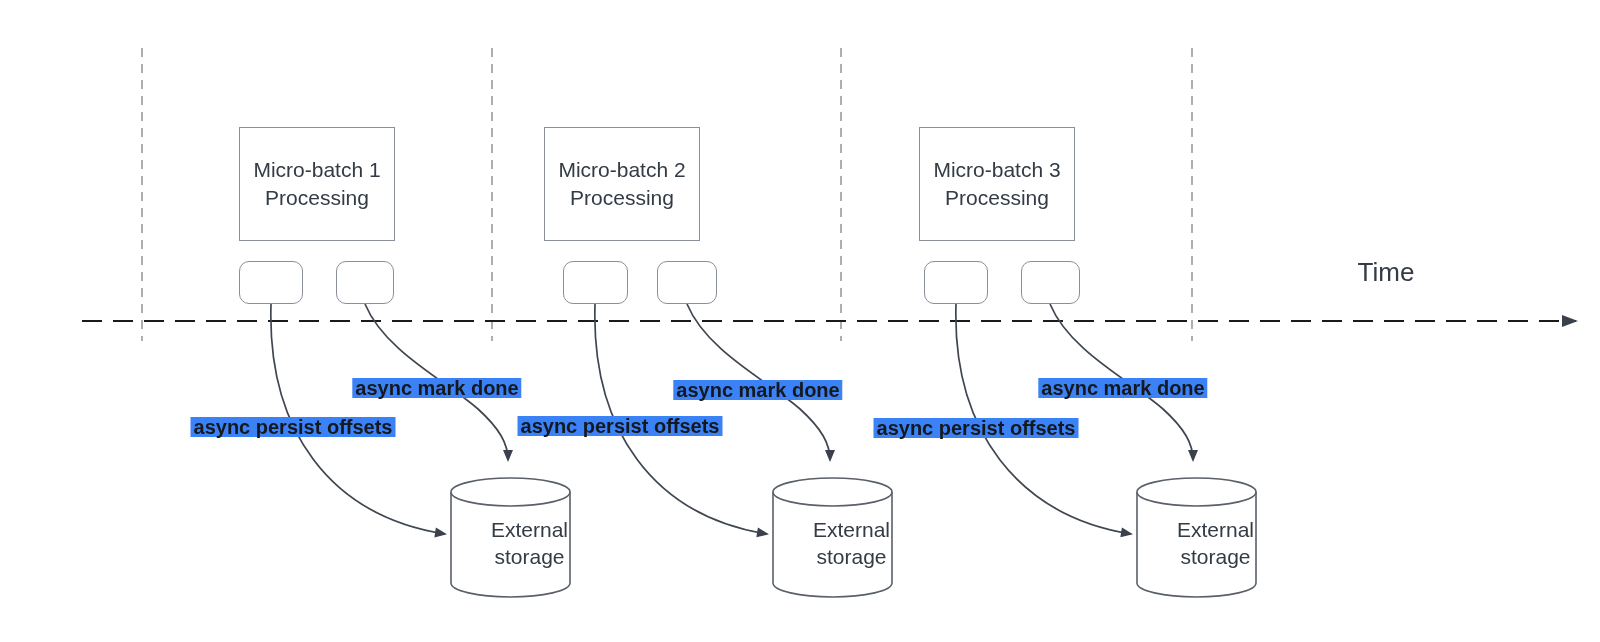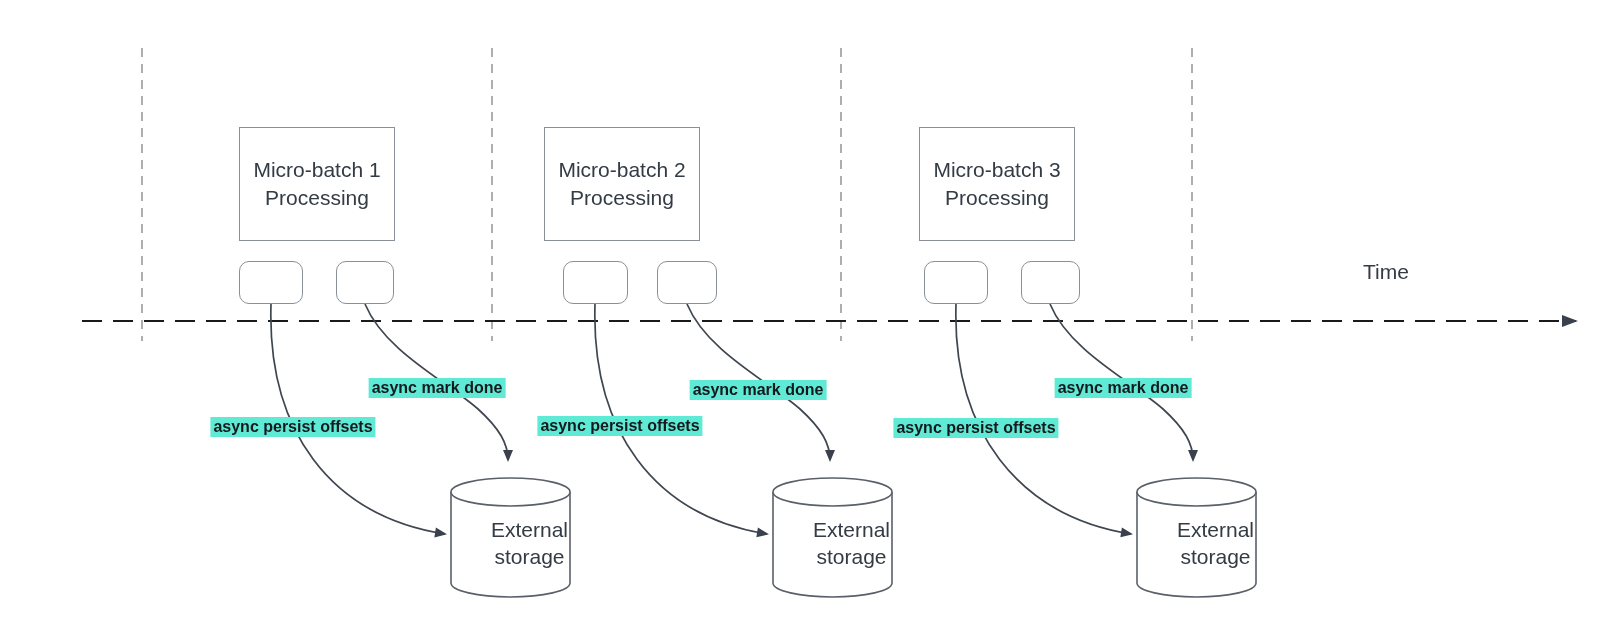--- a/index.html
+++ b/index.html
@@ -10,30 +10,30 @@
   .canvas svg{position:absolute;left:0;top:0;}
   .node{position:absolute;box-sizing:border-box;background:#ffffff;}
   .mb-box{
     width:156px;height:114px;border:1px solid #8a9099;border-radius:0;
     display:flex;align-items:center;justify-content:center;text-align:center;
     color:#333b45;font-size:21px;line-height:28px;white-space:pre-line;
   }
   .srect{height:43px;border:1px solid #8a9099;border-radius:10px;}
   .alabel{
     position:absolute;transform:translate(-50%,-50%);
-    background:#5eead4;padding:1px 3px;white-space:nowrap;
-    color:#15181d;font-size:16px;font-weight:bold;line-height:18px;
+    background:#3b82f6;padding:1px 3px;white-space:nowrap;
+    color:#15181d;font-size:20px;font-weight:bold;line-height:18px;
   }
   .storage-label{
     position:absolute;width:120px;transform:translate(-50%,-50%);
     text-align:center;color:#333b45;font-size:21px;line-height:27px;white-space:pre-line;padding-left:39px;
   }
   .time-label{
     position:absolute;transform:translate(-50%,-50%);
-    color:#333b45;font-size:21px;white-space:nowrap;
+    color:#333b45;font-size:26px;white-space:nowrap;
   }
 </style>
 </head>
 <body>
 
 <div class="canvas">
 
   <svg width="1600" height="642" viewBox="0 0 1600 642">
     <defs>
       <marker id="arrowSmall" viewBox="0 0 14 12" markerWidth="14" markerHeight="12" refX="11" refY="6" orient="auto" markerUnits="userSpaceOnUse">

